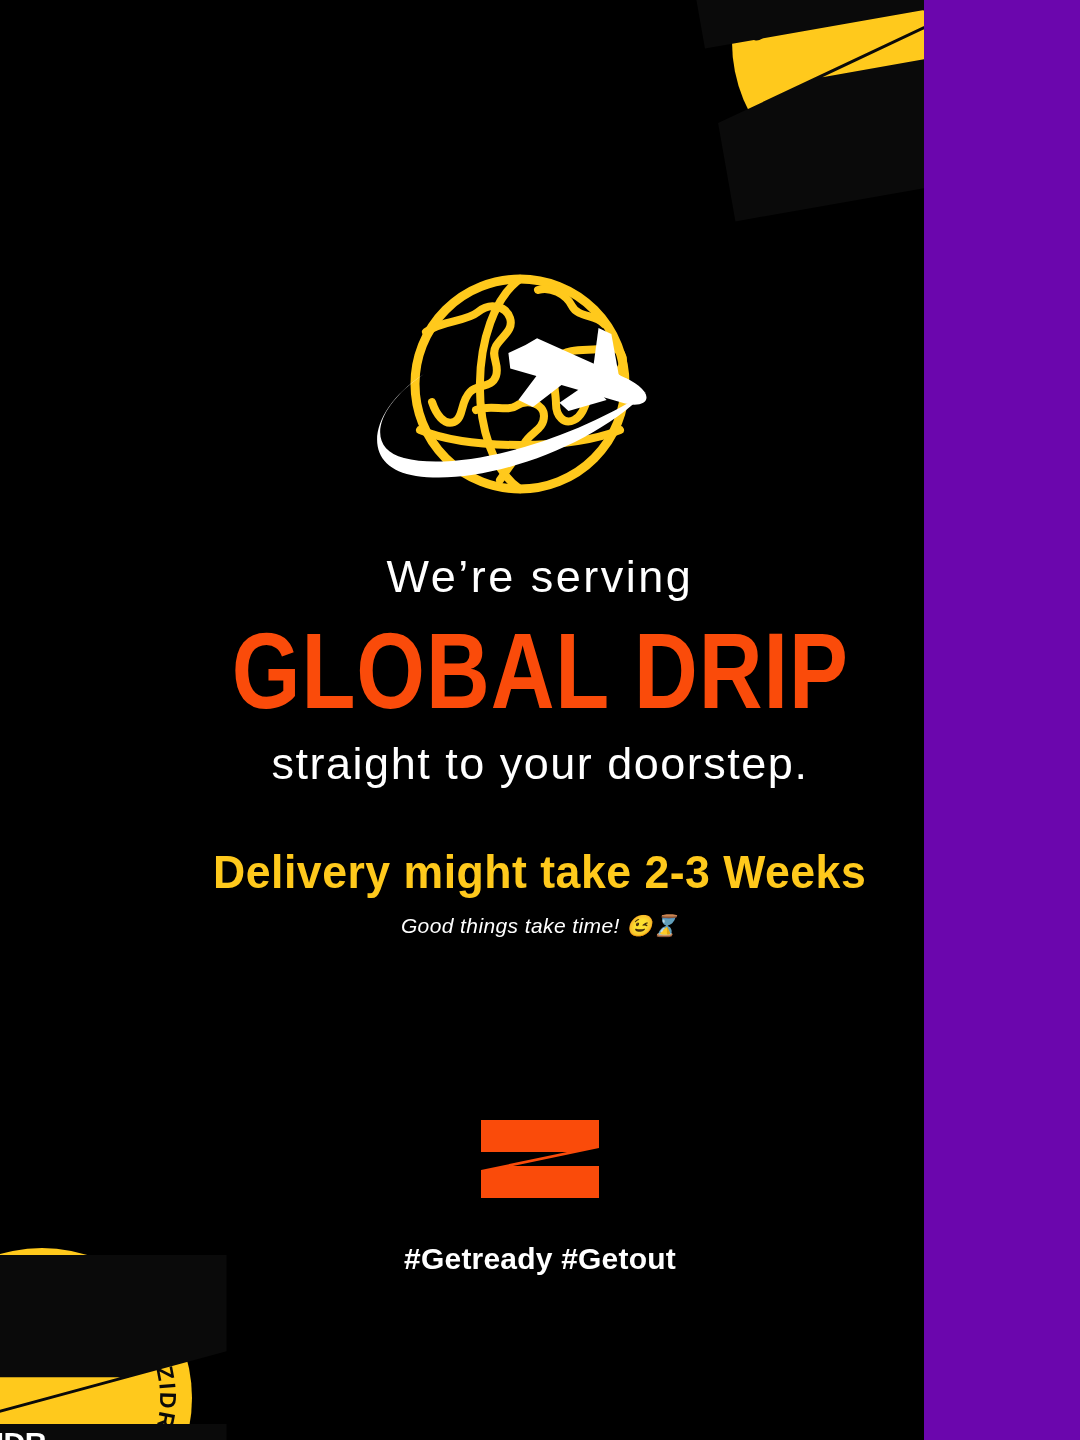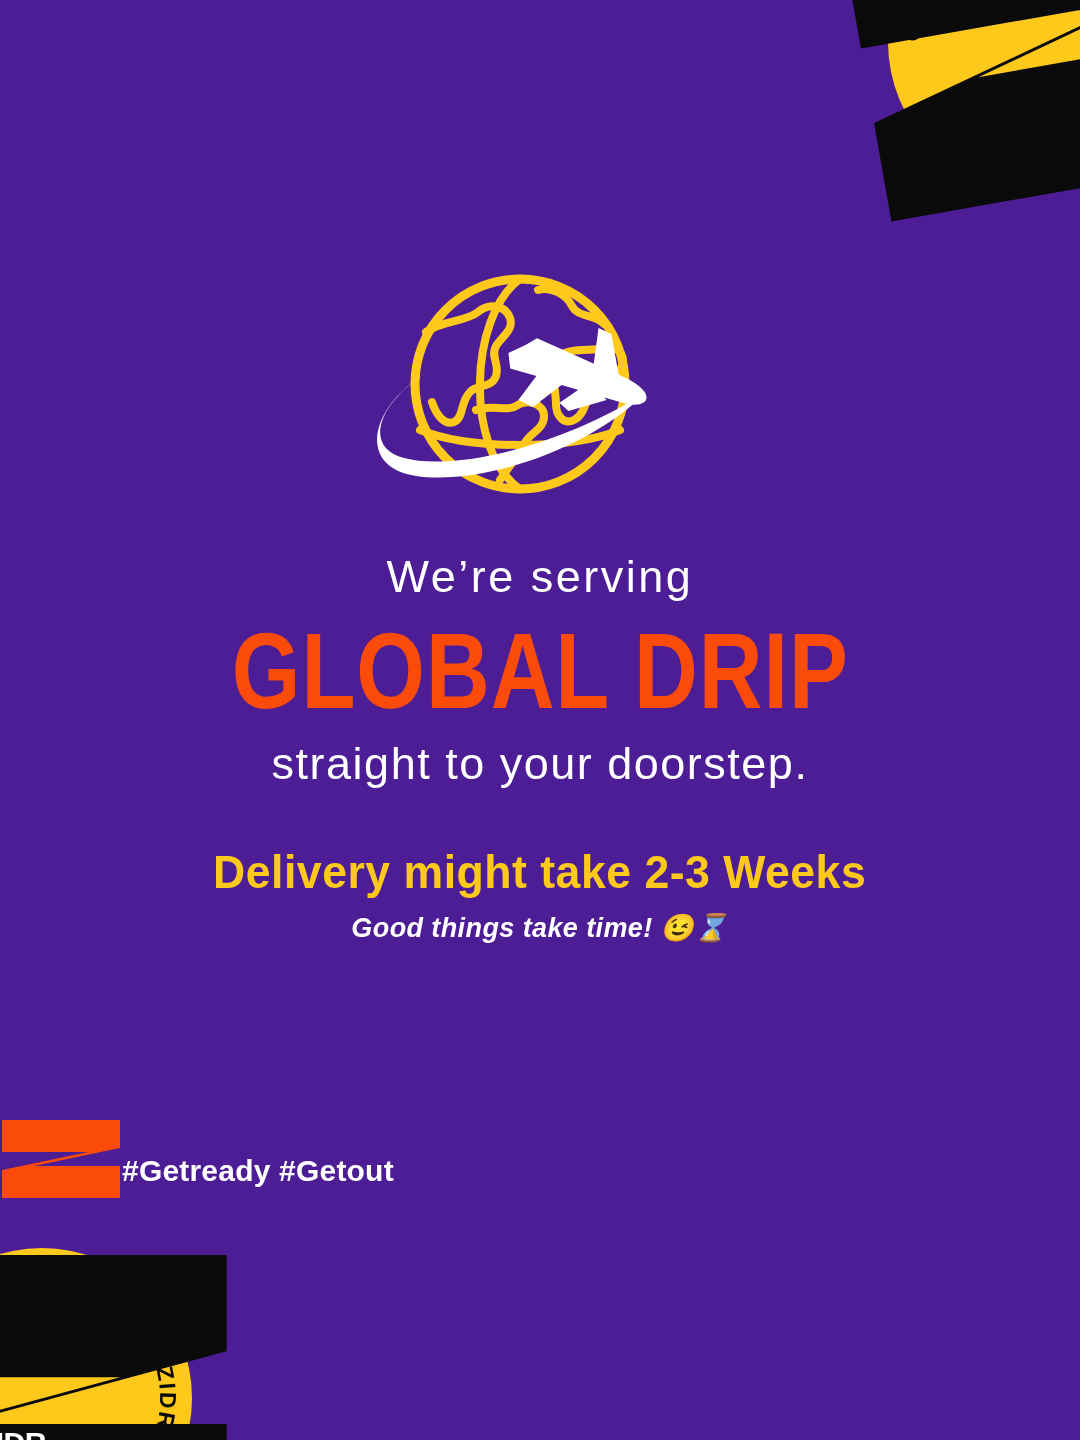--- a/index.html
+++ b/index.html
@@ -11,23 +11,23 @@
     height: 1440px;
     background: #6B06AD;
     font-family: "Liberation Sans", sans-serif;
     overflow: hidden;
     position: relative;
   }
 
   .poster {
     position: absolute;
     inset: 0;
-    width: 1080px;
+    width: 924px;
     height: 1440px;
-    background: #4c1d95;
+    background: #000000;
     overflow: hidden;
   }
 
   
   .stamp {
     position: absolute;
     width: 300px;
     height: 300px;
     border-radius: 50%;
     background: #FFC91C;
@@ -136,36 +136,37 @@
     font-size: 46px;
     font-weight: bold;
     color: #FFC91C;
     letter-spacing: 0.5px;
     line-height: 1;
     transform: scaleX(0.97);
   }
 
   .line-goodthings {
     margin-top: 20px;
-    font-size: 27px;
-    font-weight: bold;
+    font-size: 21px;
+    font-weight: normal;
     font-style: italic;
     color: #FFFFFF;
     letter-spacing: 0.4px;
     line-height: 1;
   }
 
   .brand-block {
     position: absolute;
     top: 1118px;
     left: 0;
     width: 1080px;
     display: flex;
-    flex-direction: row;
+    flex-direction: column;
     align-items: center;
+    gap: 20px;
   }
   .zmark-orange {
     width: 122px;
     height: 82px;
     display: block;
   }
   .line-hashtags {
     margin-top: 24px;
     font-size: 30px;
     font-weight: bold;

